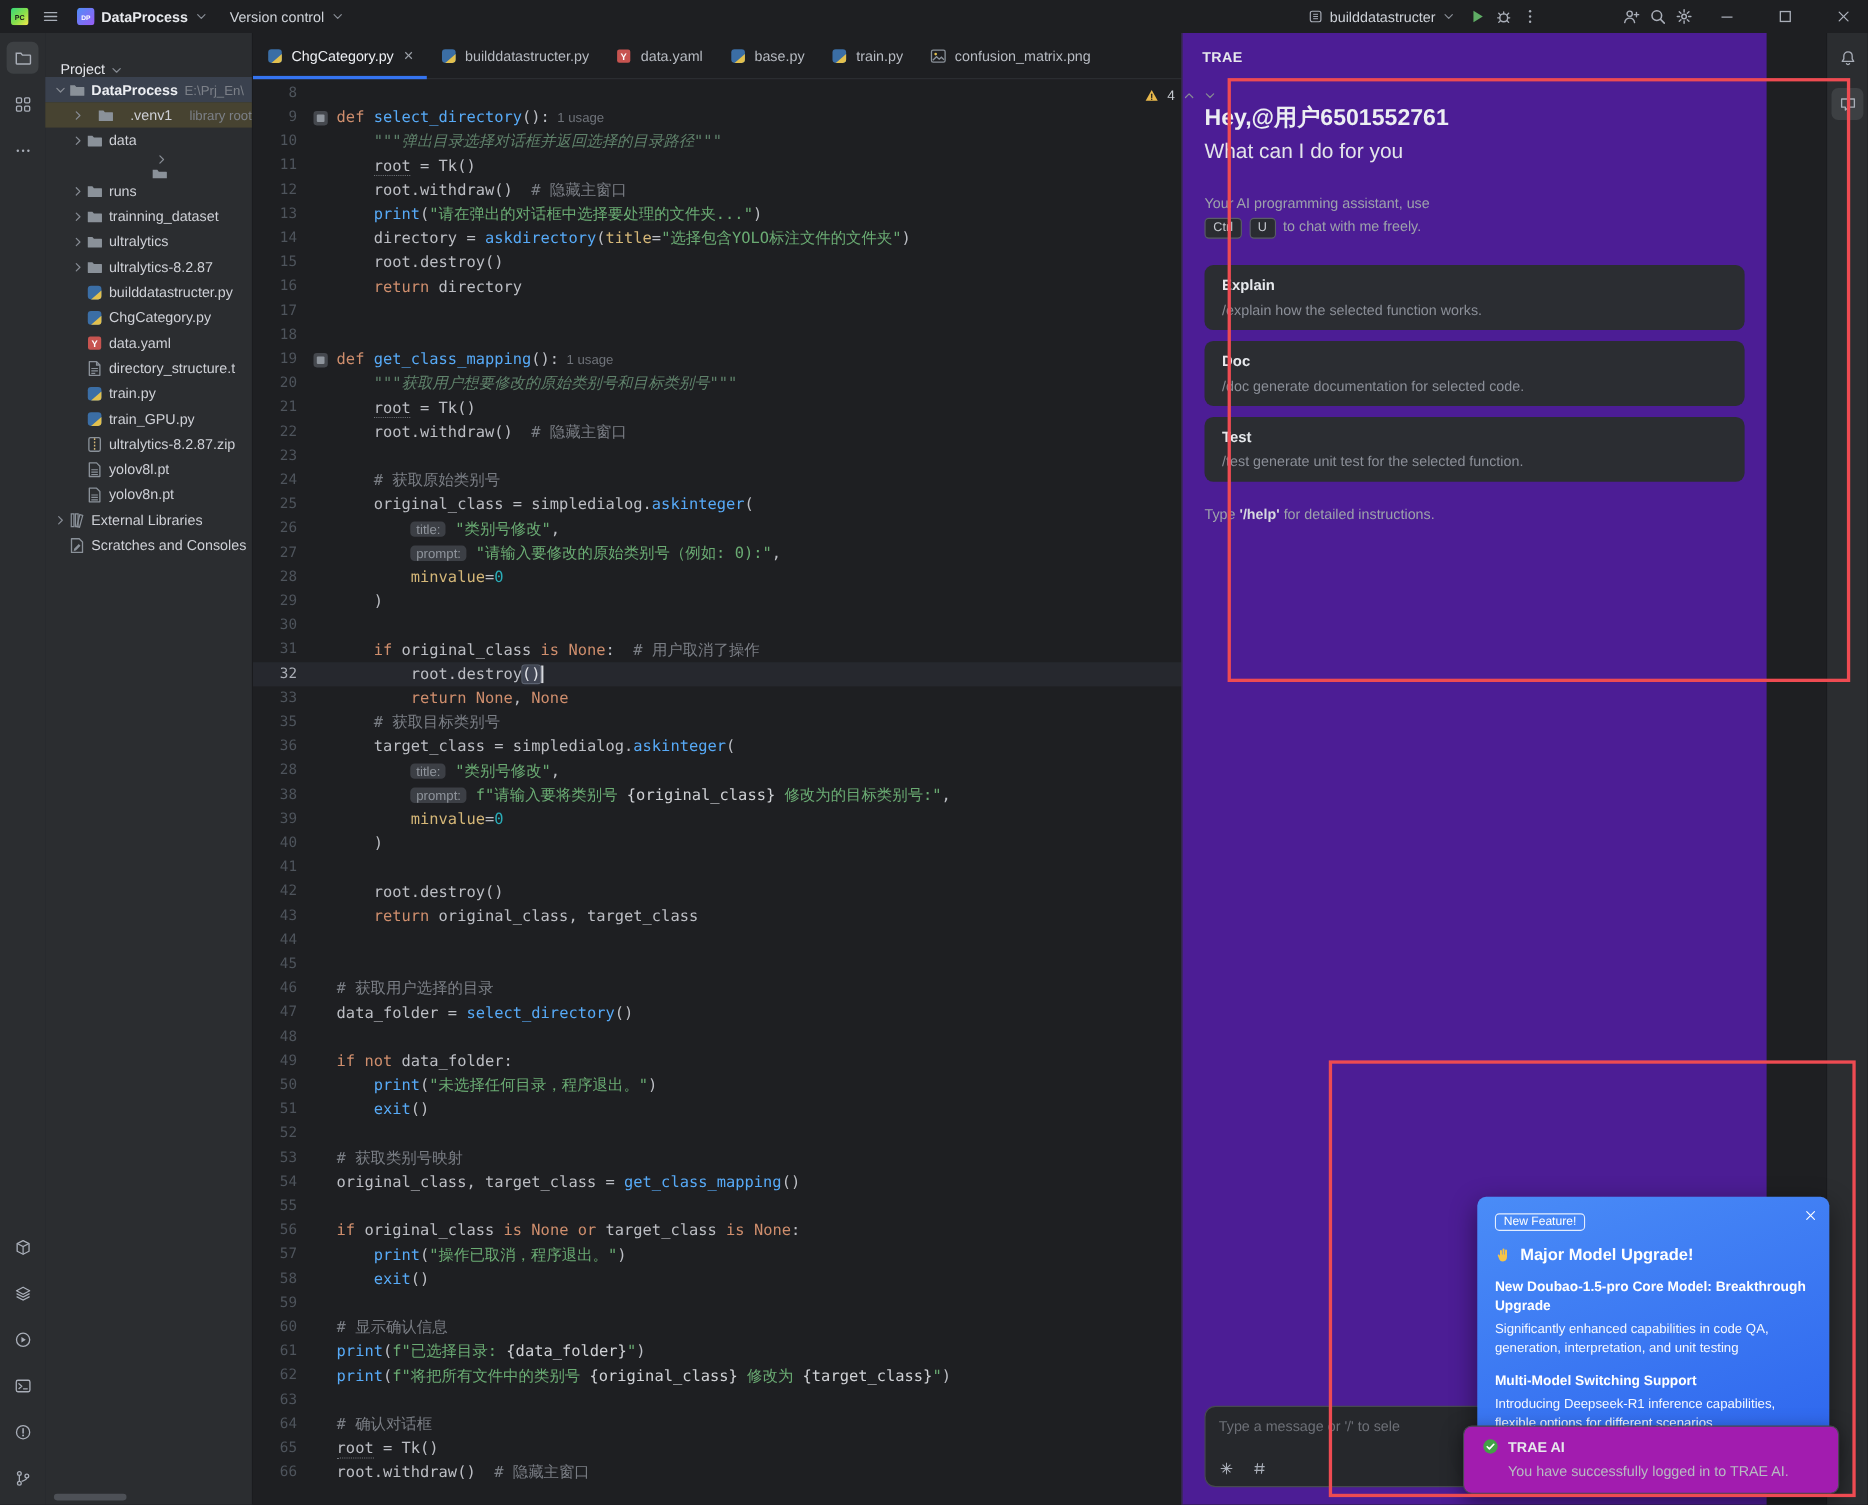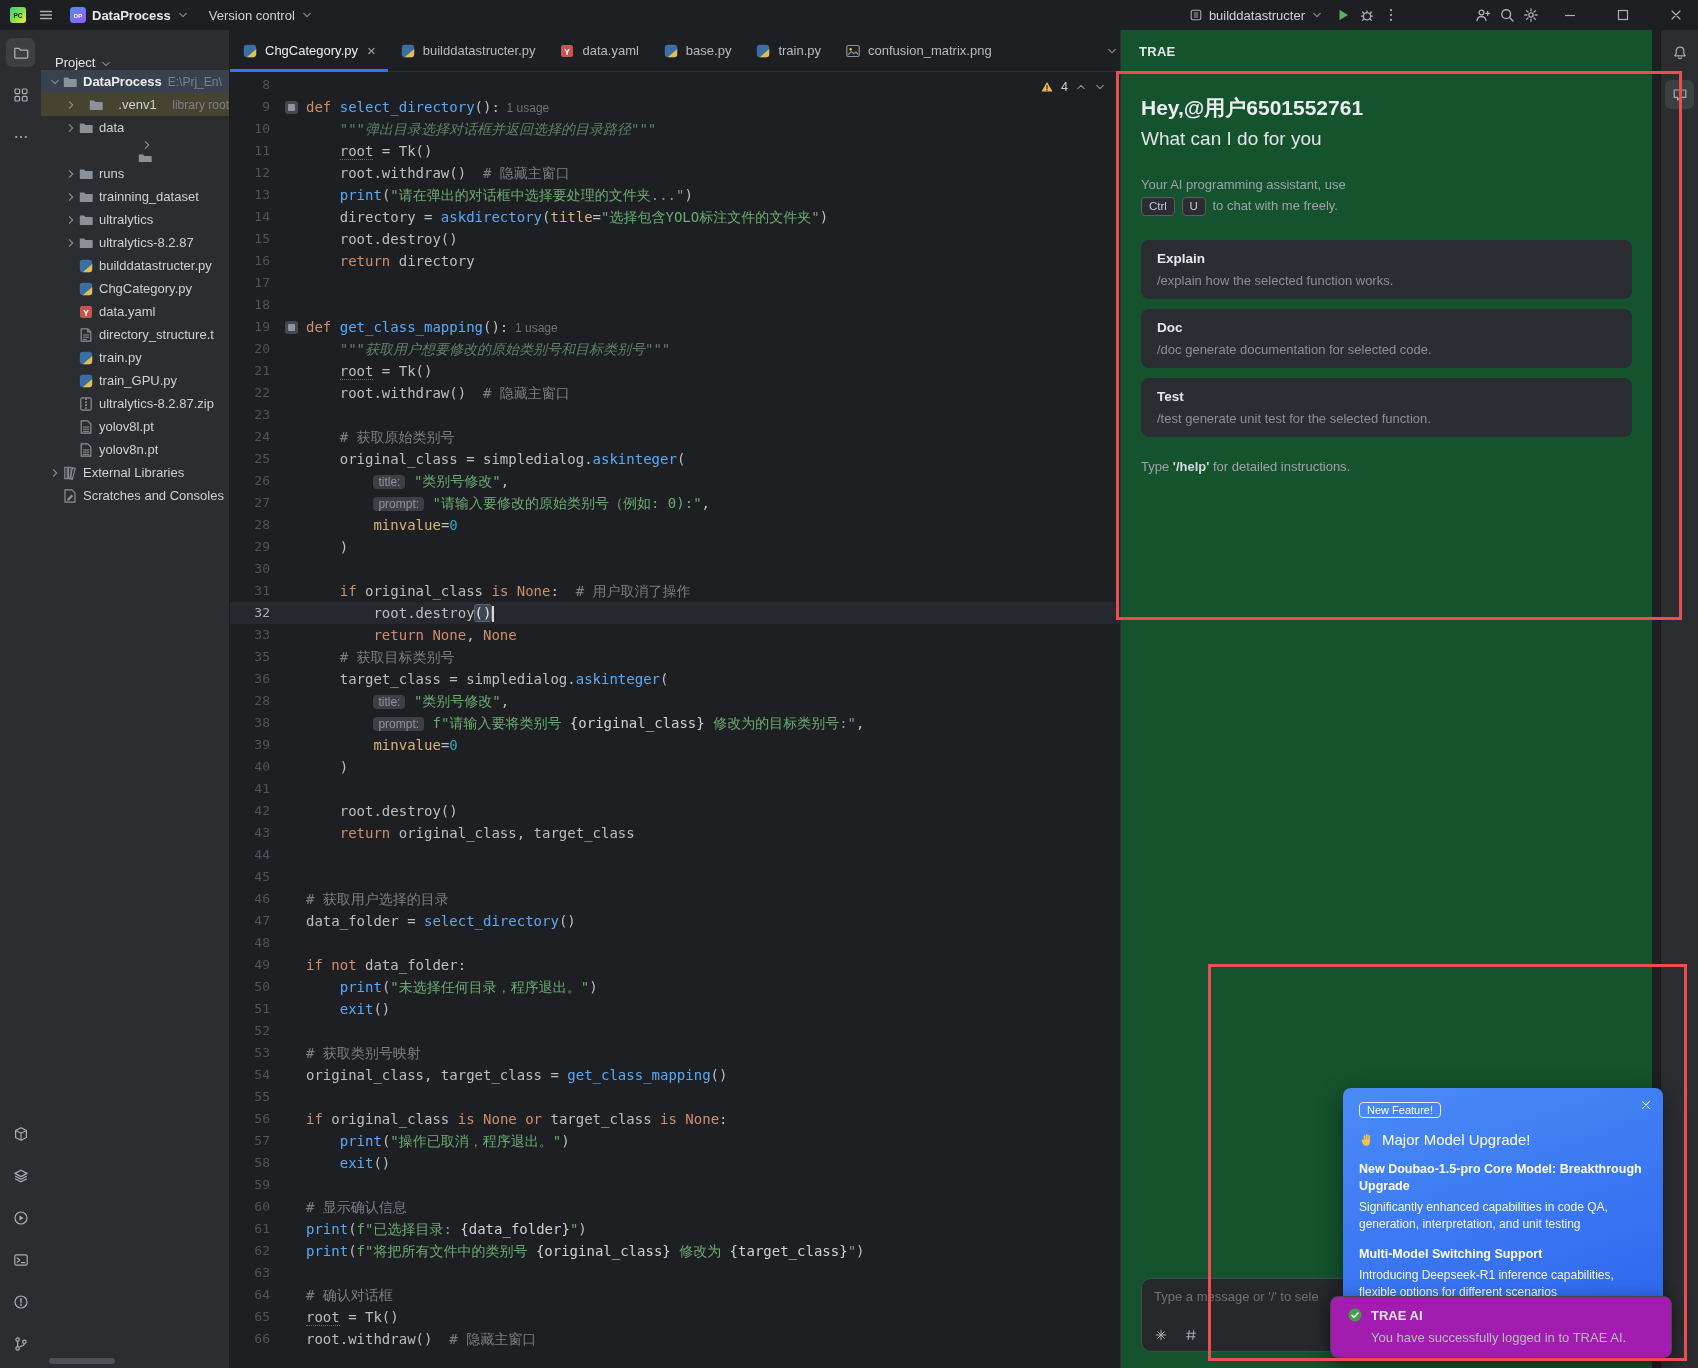--- a/index.html
+++ b/index.html
@@ -75,21 +75,21 @@
 .tk-v{color:#bcbec4;border-bottom:1px dotted #6e7277}
 .tk-u{color:#6f737a;font-family:"Liberation Sans",sans-serif;font-size:12px}
 .tk-i{background:#3c3f45;color:#8f949c;border-radius:4px;padding:0 5px;font-size:12px;font-family:"Liberation Sans",sans-serif}
 .tk-mb{background:#404553;outline:1px solid #5b6270;border-radius:2px}
 .caret{display:inline-block;width:2px;height:16px;background:#d6d9de;vertical-align:middle;margin-left:1px}
 #warn-widget{position:absolute;top:50px;right:22px;display:flex;align-items:center;gap:7px;color:#c8ccd2;font-size:12.5px;z-index:2}
 #ticks{position:absolute;inset:0;pointer-events:none}
 .tick{position:absolute;right:2px;width:5px;height:4px;background:#d9a343;border-radius:1px}
 
 
-#trae{position:absolute;left:1120px;top:30px;bottom:0;width:532px;background:#14532d;border-left:1px solid #2d2f33}
+#trae{position:absolute;left:1074px;top:30px;bottom:0;width:532px;background:#4c1d95;border-left:1px solid #2d2f33}
 #trae-header{height:42px;display:flex;align-items:center;padding:0 18px;font-weight:700;letter-spacing:.3px;color:#e6e8ec}
 #trae-content{padding: 22px 20px 0}
 .greet{font-size:21px;line-height:27px;font-weight:700;color:#eceef2}
 .subtitle{font-size:19px;line-height:26px;margin-top:5px;color:#e3e5ea}
 .intro{margin-top:22px;color:#9da2ab;line-height:21px}
 .key{display:inline-block;border:1px solid #5a5e66;border-radius:4px;padding:0 7px;font-size:11.5px;line-height:17px;color:#c6c9d0;background:#2a2c31;margin:0 3px 0 0}
 #trae-cards{margin-top:24px}
 .card{background:#2b2d32;border-radius:8px;padding:11px 16px;margin-bottom:10px}
 .card-title{font-weight:700;font-size:13.5px;color:#e6e8ec}
 .card-desc{margin-top:7px;color:#8b8f98}
@@ -99,21 +99,21 @@
 .placeholder{color:#6d7077}
 .input-icons{position:absolute;left:12px;bottom:9px;display:flex;gap:16px;color:#8a8e96}
 
 
 #right-strip{position:absolute;left:1660px;top:30px;bottom:0;width:38px;background:#2b2d30;border-left:1px solid #1a1b1e;display:flex;flex-direction:column;align-items:center;padding-top:8px;gap:12px;z-index:1}
 
 
 #notif{position:absolute;left:1343px;top:1088px;width:320px;border-radius:8px;background:linear-gradient(160deg,#4a8cf7,#2e66ee);padding:14px 16px 16px;color:#fff;z-index:6;box-shadow:0 8px 24px rgba(0,0,0,.45)}
 .badge{display:inline-block;border:1px solid rgba(255,255,255,.85);border-radius:4px;padding:1px 7px;font-size:11px}
 .notif-close{position:absolute;top:10px;right:10px;width:14px;height:14px;color:#fff}
-.notif-title{display:flex;align-items:center;gap:7px;margin-top:13px;font-size:15px;font-weight:400}
+.notif-title{display:flex;align-items:center;gap:7px;margin-top:13px;font-size:15px;font-weight:700}
 .nsec-h{margin-top:13px;font-weight:700;font-size:12.5px;line-height:17px}
 .nsec-b{margin-top:4px;font-size:12px;line-height:17px;color:rgba(255,255,255,.95)}
 
 
 #toast{position:absolute;left:1330px;top:1296px;width:342px;background:#a21caf;border:1px solid #46494f;border-radius:8px;padding:10px 16px 12px;z-index:7;box-shadow:0 6px 18px rgba(0,0,0,.5)}
 .toast-head{display:flex;align-items:center;gap:8px;font-weight:700;color:#e6e8ec}
 .toast-msg{margin:7px 0 0 24px;color:#b7bbc2}
 
 
 .redbox{position:absolute;border:3px solid #ee4b52;z-index:10;pointer-events:none}

